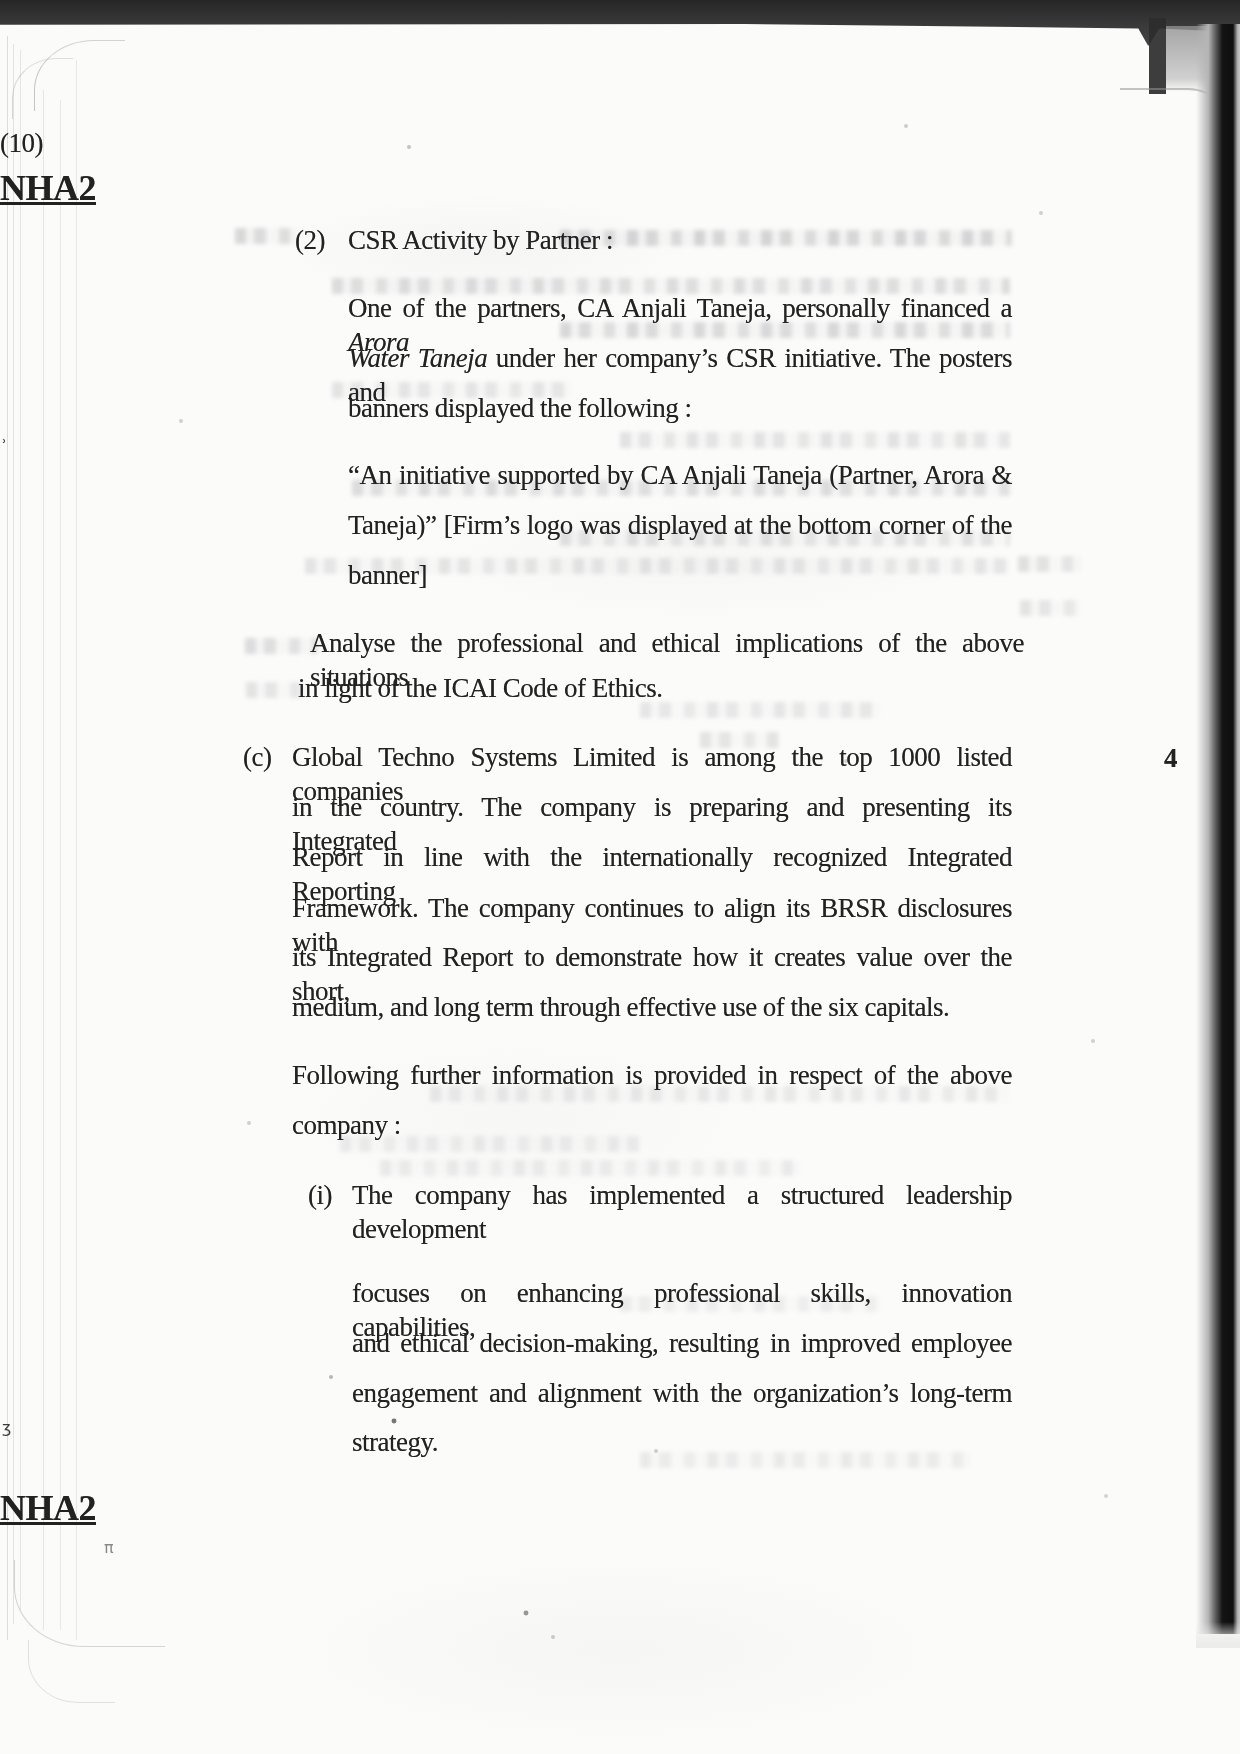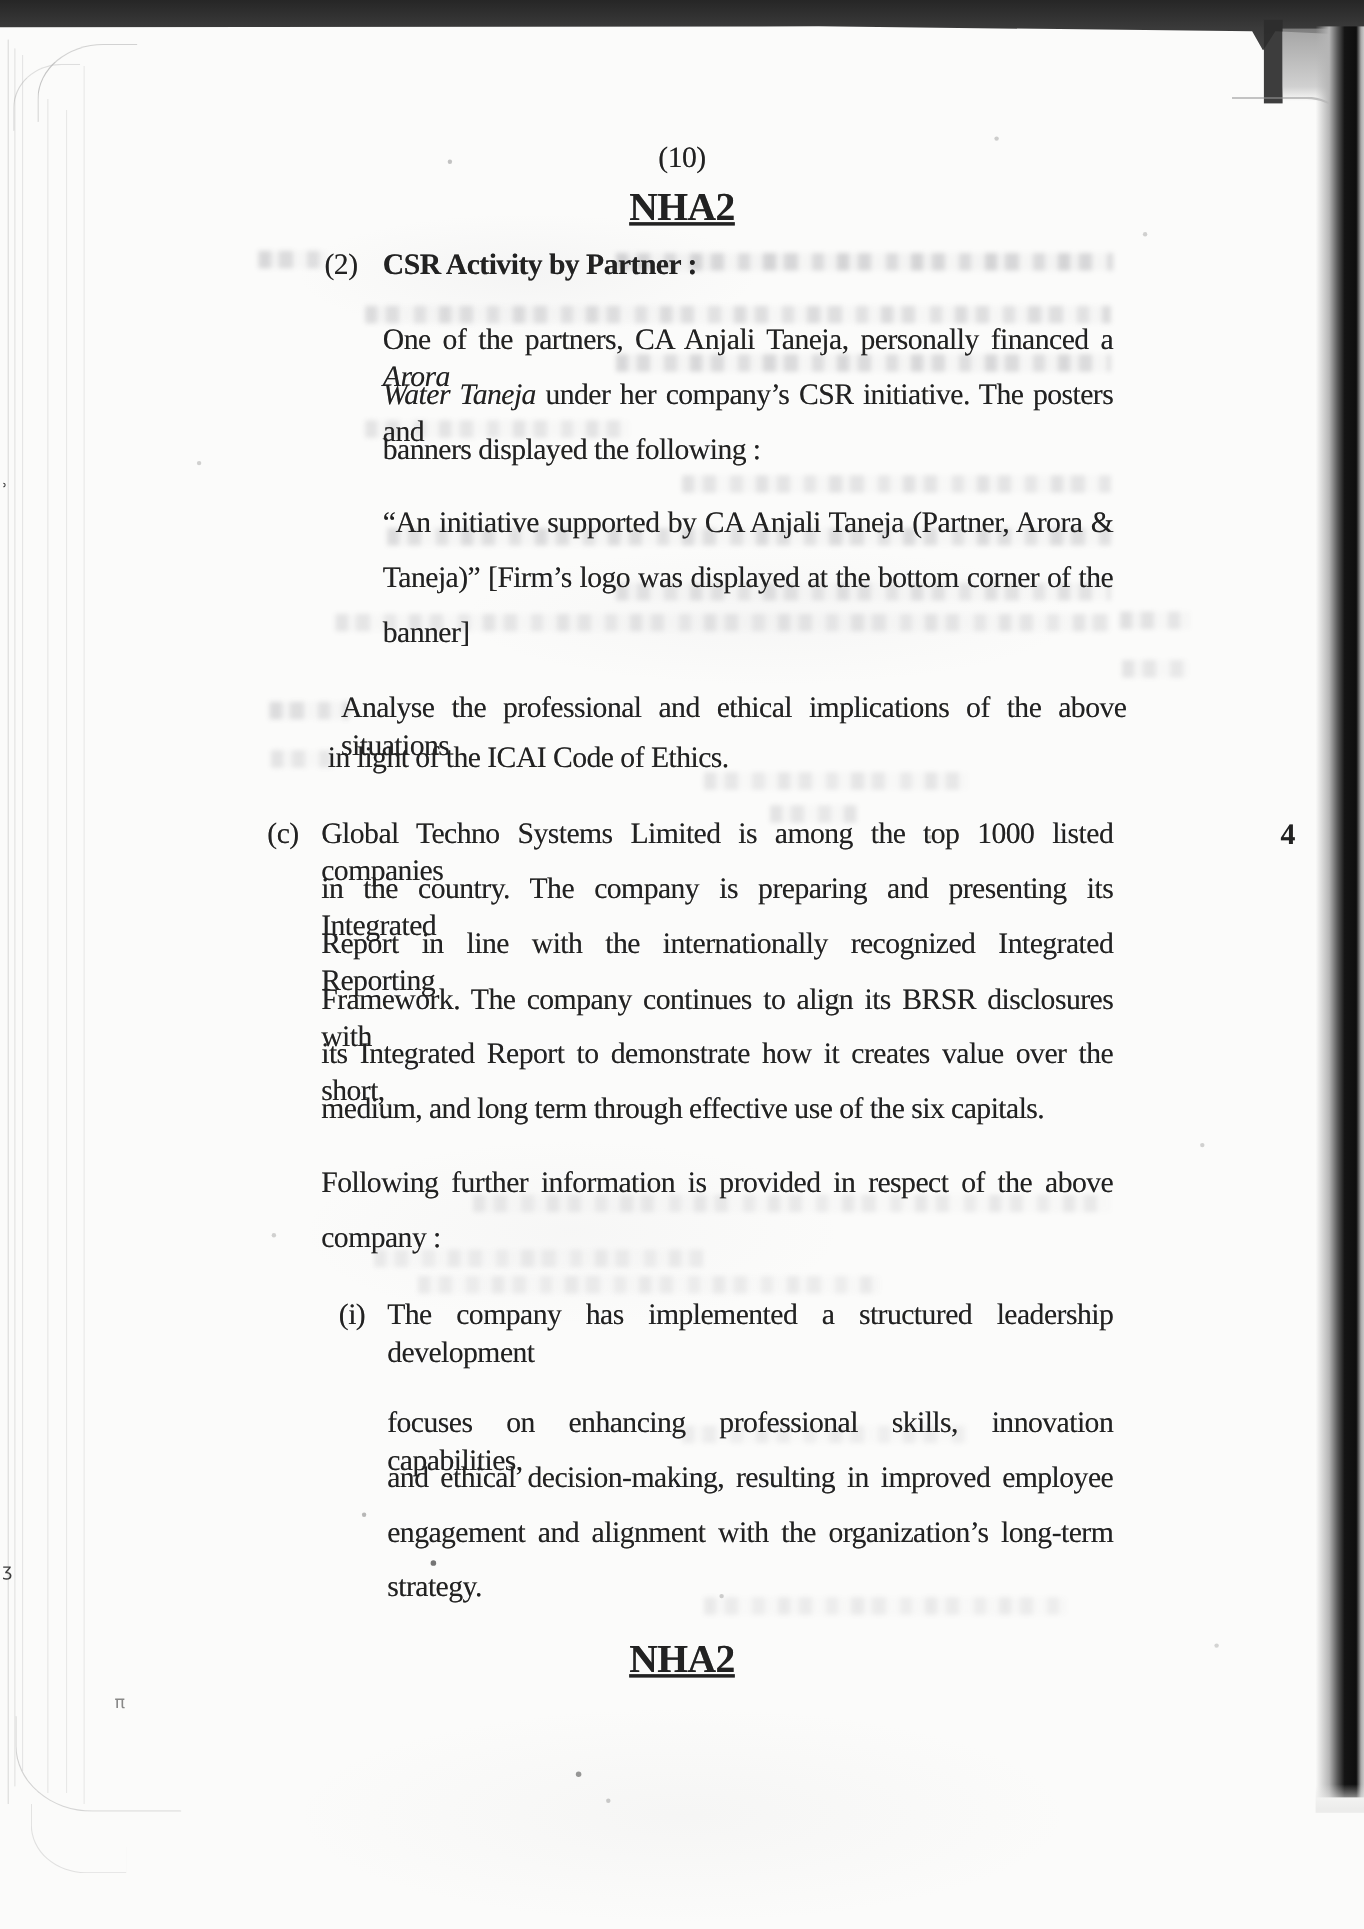--- a/index.html
+++ b/index.html
@@ -7,21 +7,21 @@
   .screen{position:relative; width:1240px; height:1754px; background:#ececeb; overflow:hidden; margin:0 auto;}
   .paper{position:absolute; left:0; top:0; width:1240px; height:1754px; background:#fbfbfa;
          background-image:
            radial-gradient(ellipse 300px 80px at 480px 250px, rgba(190,190,195,.10), transparent 70%),
            radial-gradient(ellipse 400px 90px at 700px 560px, rgba(190,190,195,.08), transparent 70%),
            radial-gradient(ellipse 350px 120px at 520px 1120px, rgba(190,190,195,.07), transparent 70%),
            radial-gradient(ellipse 500px 140px at 620px 1650px, rgba(200,200,200,.10), transparent 70%);}
   .line{position:absolute; font-size:27px; line-height:34px; letter-spacing:-0.5px; color:#222;
         text-shadow:0 0 0.5px rgba(45,45,45,.55); white-space:normal;}
   .just{text-align:justify; text-align-last:justify;}
-  .ctr{left:0; width:1240px; text-align:center;}
+  .ctr{left:0; width:1240px; text-align:left;}
   .bold{font-weight:bold; font-size:36px;text-decoration:underline;}
   .it{font-style:italic;}
   .marksnum{font-weight:bold;}
   
   .band-top{position:absolute; left:0; top:0; width:1240px; height:46px;
             background:linear-gradient(180deg,#262626 0%,#3a3a3a 55%,#444 100%);
             clip-path:polygon(0 0,100% 0,100% 70%,93.5% 62%,92.6% 100%,91.8% 62%,60% 52%,0 54%);}
   .band-top-corner{position:absolute; left:1149px; top:18px; width:17px; height:76px; background:#2c2c2c; opacity:.92;}
   .corner-gray{position:absolute; left:1166px; top:26px; width:74px; height:66px;
                background:linear-gradient(180deg,#8f8f8f,#c6c6c6 80%,rgba(230,230,230,0));opacity:.8;}
@@ -102,21 +102,21 @@
 
   <div class="speckles"></div>
   <div class="stray" style="left:2px; top:438px;">ʾ</div>
   <div class="stray" style="left:2px; top:1420px;">ʒ</div>
   <div class="stray" style="left:104px; top:1540px; opacity:.6;">π</div>
 
   <div class="line ctr" style="top:126px;">(10)</div>
   <div class="line ctr bold" style="top:171px;">NHA2</div>
 
   <div class="line" style="left:295px; top:223px;">(2)</div>
-  <div class="line" style="left:348px; top:223px;font-weight:bold;">CSR Activity by Partner :</div>
+  <div class="line" style="left:348px; top:223px;">CSR Activity by Partner :</div>
 
   <div class="line just" style="left:348px; top:291px; width:664px;"><span>One of the partners, CA Anjali Taneja, personally financed a </span><span class="it">Arora</span></div>
   <div class="line just" style="left:348px; top:341px; width:664px;"><span class="it">Water Taneja </span><span>under her company’s CSR initiative. The posters and</span></div>
   <div class="line" style="left:348px; top:391px;">banners displayed the following :</div>
 
   <div class="line just" style="left:348px; top:458px; width:664px;">“An initiative supported by CA Anjali Taneja (Partner, Arora &amp;</div>
   <div class="line just" style="left:348px; top:508px; width:664px;">Taneja)” [Firm’s logo was displayed at the bottom corner of the</div>
   <div class="line" style="left:348px; top:558px;">banner]</div>
 
   <div class="line just" style="left:310px; top:626px; width:714px;">Analyse the professional and ethical implications of the above situations</div>

